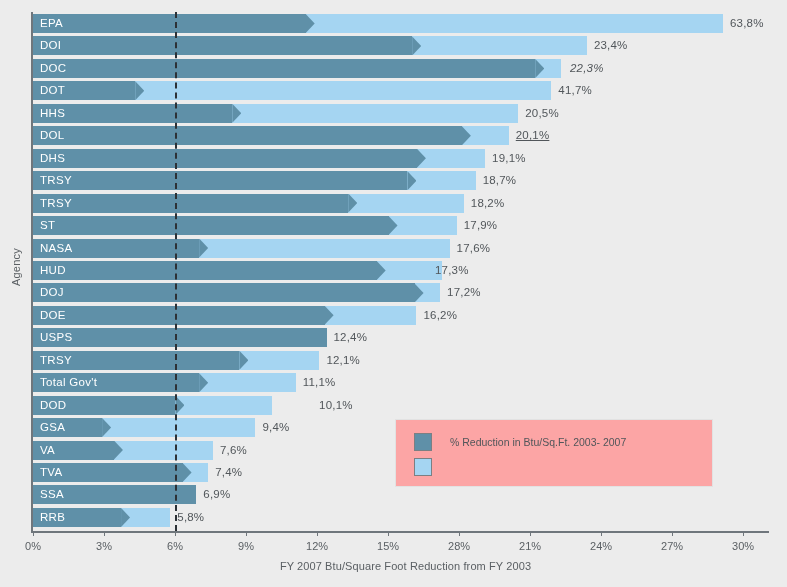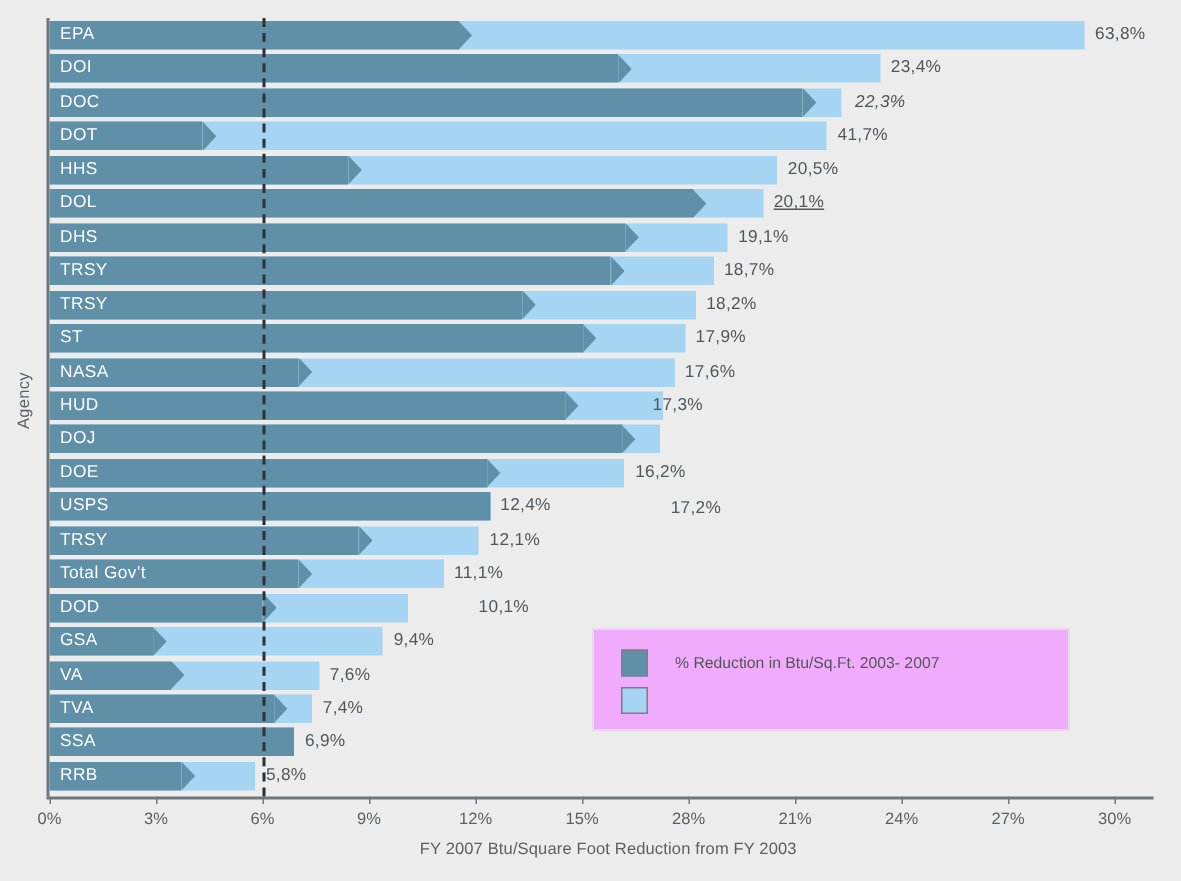--- a/index.html
+++ b/index.html
@@ -81,21 +81,21 @@
   }
   #x-axis-title{
     position:absolute;left:0;top:548px;width:745px;
     text-align:center;color:#5a5f63;font-size:11px;letter-spacing:.1px;
   }
 
   
   #legend{
     position:absolute;left:362px;top:407px;
     width:318px;height:68px;
-    background:#f0abfc;
+    background:#fca5a5;
     border:1px solid #e2e2e2;
     box-sizing:border-box;
     padding:9px 0 0 18px;
   }
   .legend-item{
     display:flex;align-items:center;height:25px;
   }
   .legend-swatch{
     width:18px;height:18px;border:1px solid #7b7f83;box-sizing:border-box;
     flex:0 0 auto;
@@ -211,21 +211,21 @@
           </div>
           <span class="bar-label">HUD</span>
           <span class="bar-value" style="left: 402px;">17,3%</span>
         </div>
         <div class="row" style="top: 271.4px;">
           <div class="bar-light" style="width: 407.124px;"></div>
           <div class="bar-dark" style="width: 381.555px;">
             <span class="notch"></span>
           </div>
           <span class="bar-label">DOJ</span>
-          <span class="bar-value" style="left: 414.124px; margin-top: 47px;">17,2%</span>
+          <span class="bar-value" style="left: 414.124px;">17,2%</span>
         </div>
         <div class="row" style="top: 293.85px;">
           <div class="bar-light" style="width: 383.454px;"></div>
           <div class="bar-dark" style="width: 291.609px;">
             <span class="notch"></span>
           </div>
           <span class="bar-label">DOE</span>
           <span class="bar-value" style="left: 390.454px;">16,2%</span>
         </div>
         <div class="row" style="top: 316.3px;">

